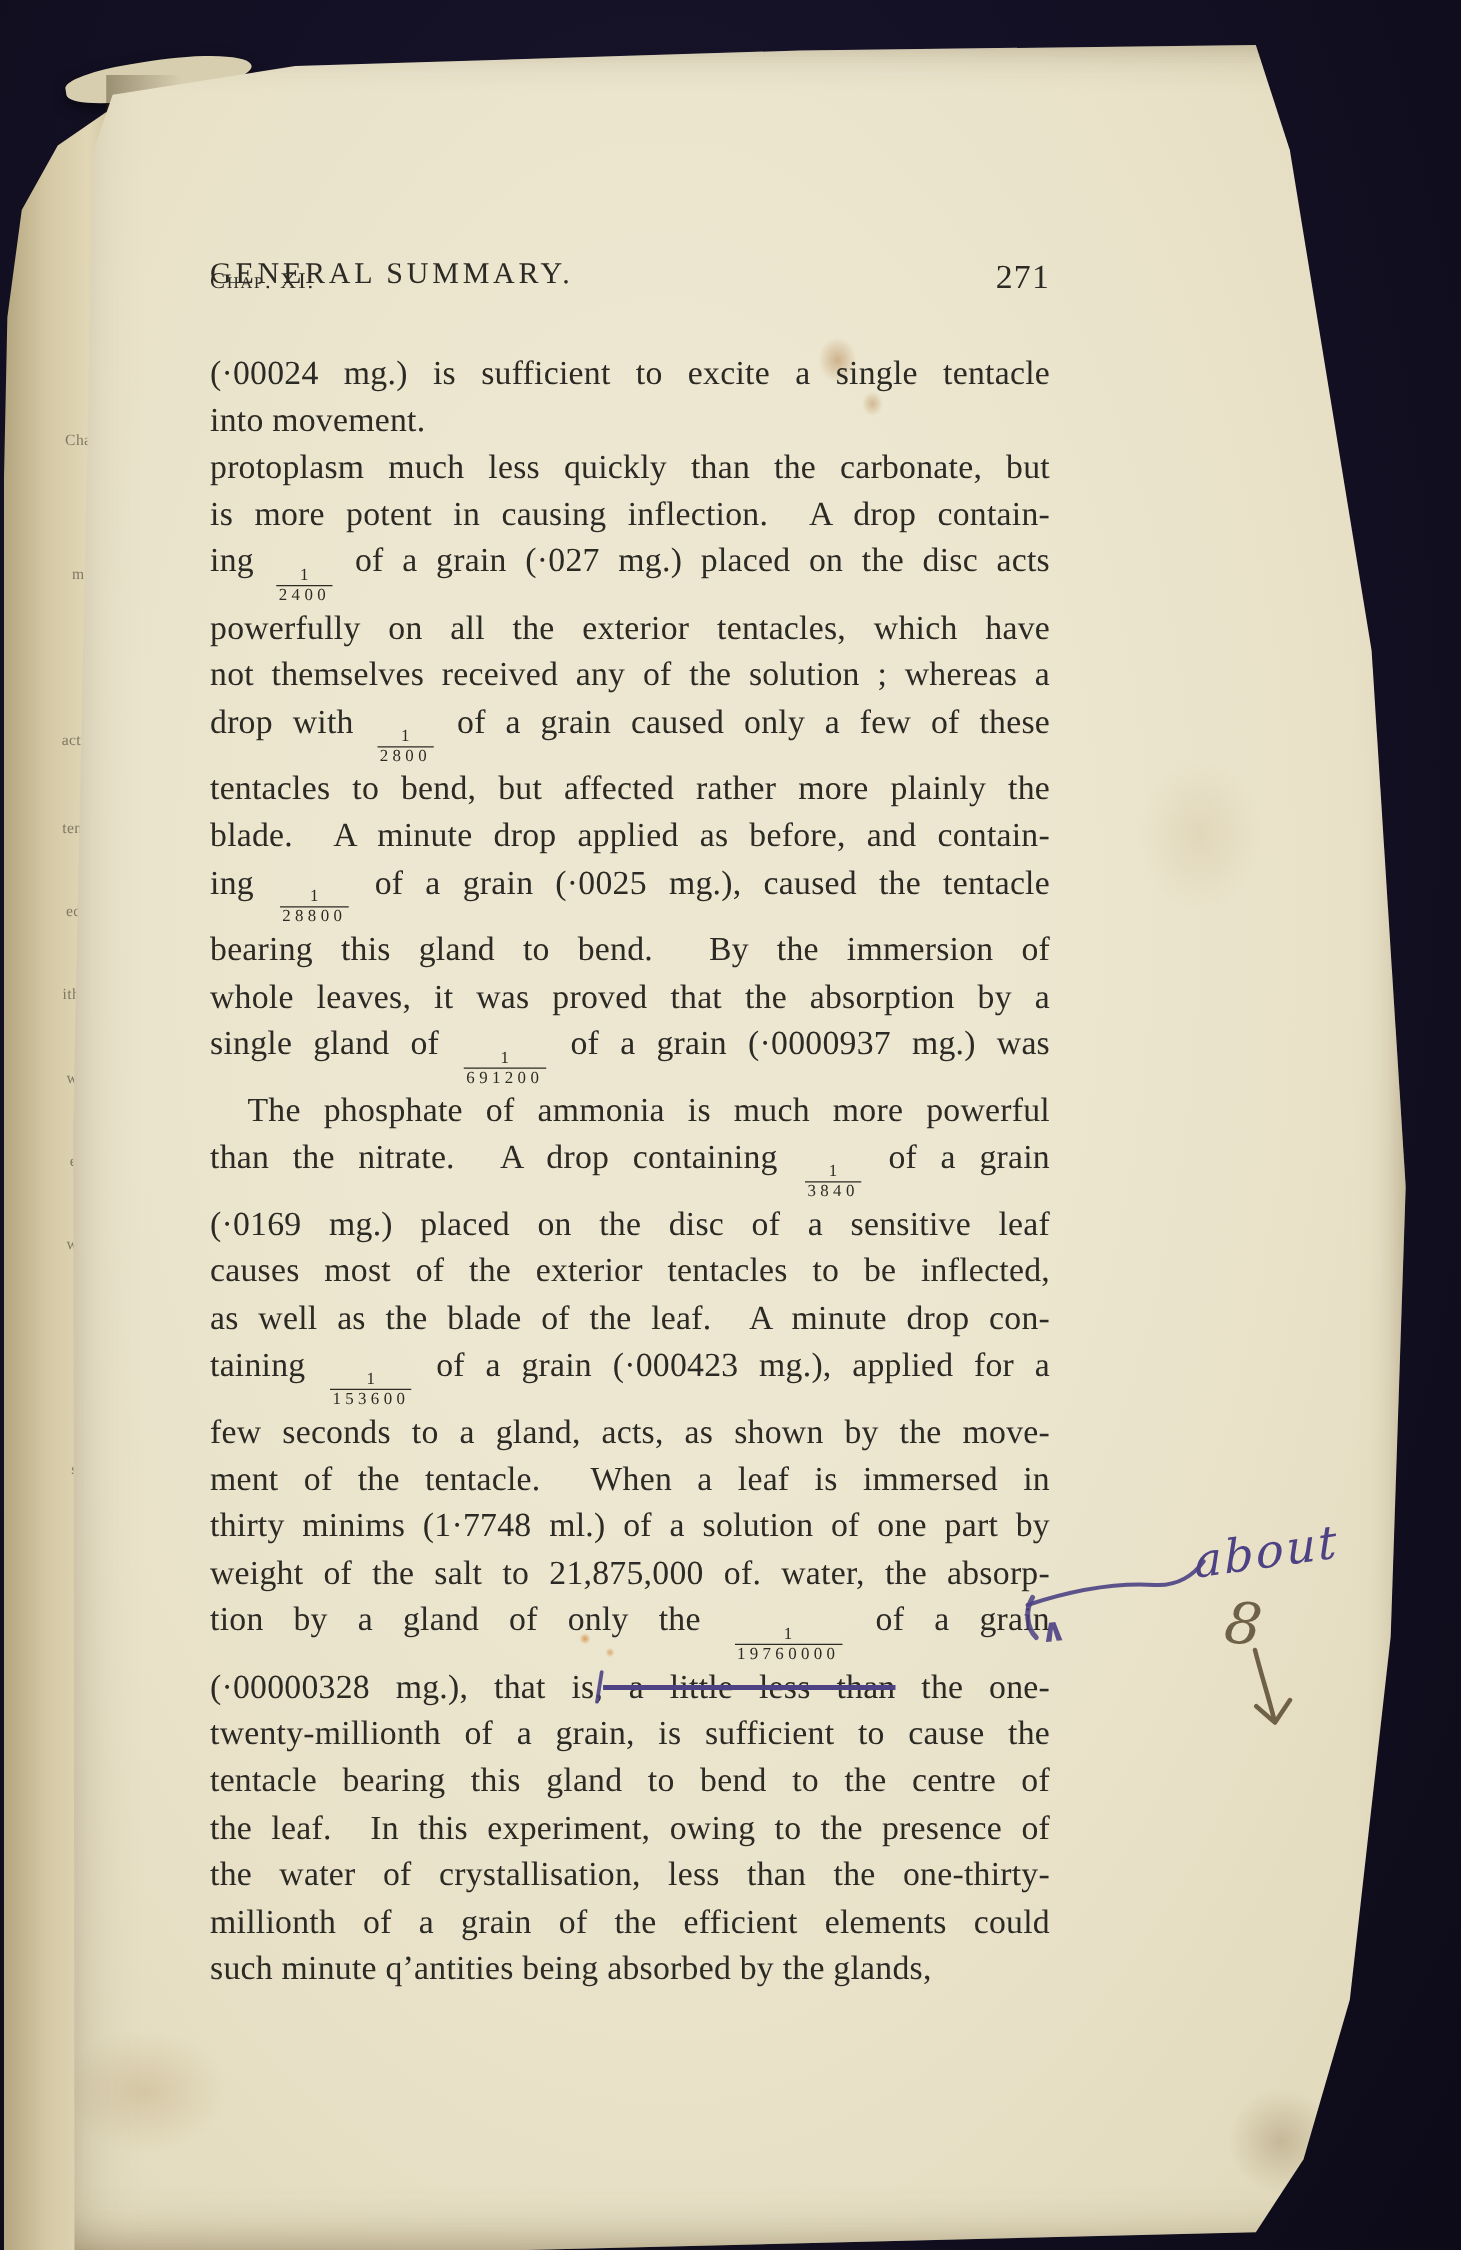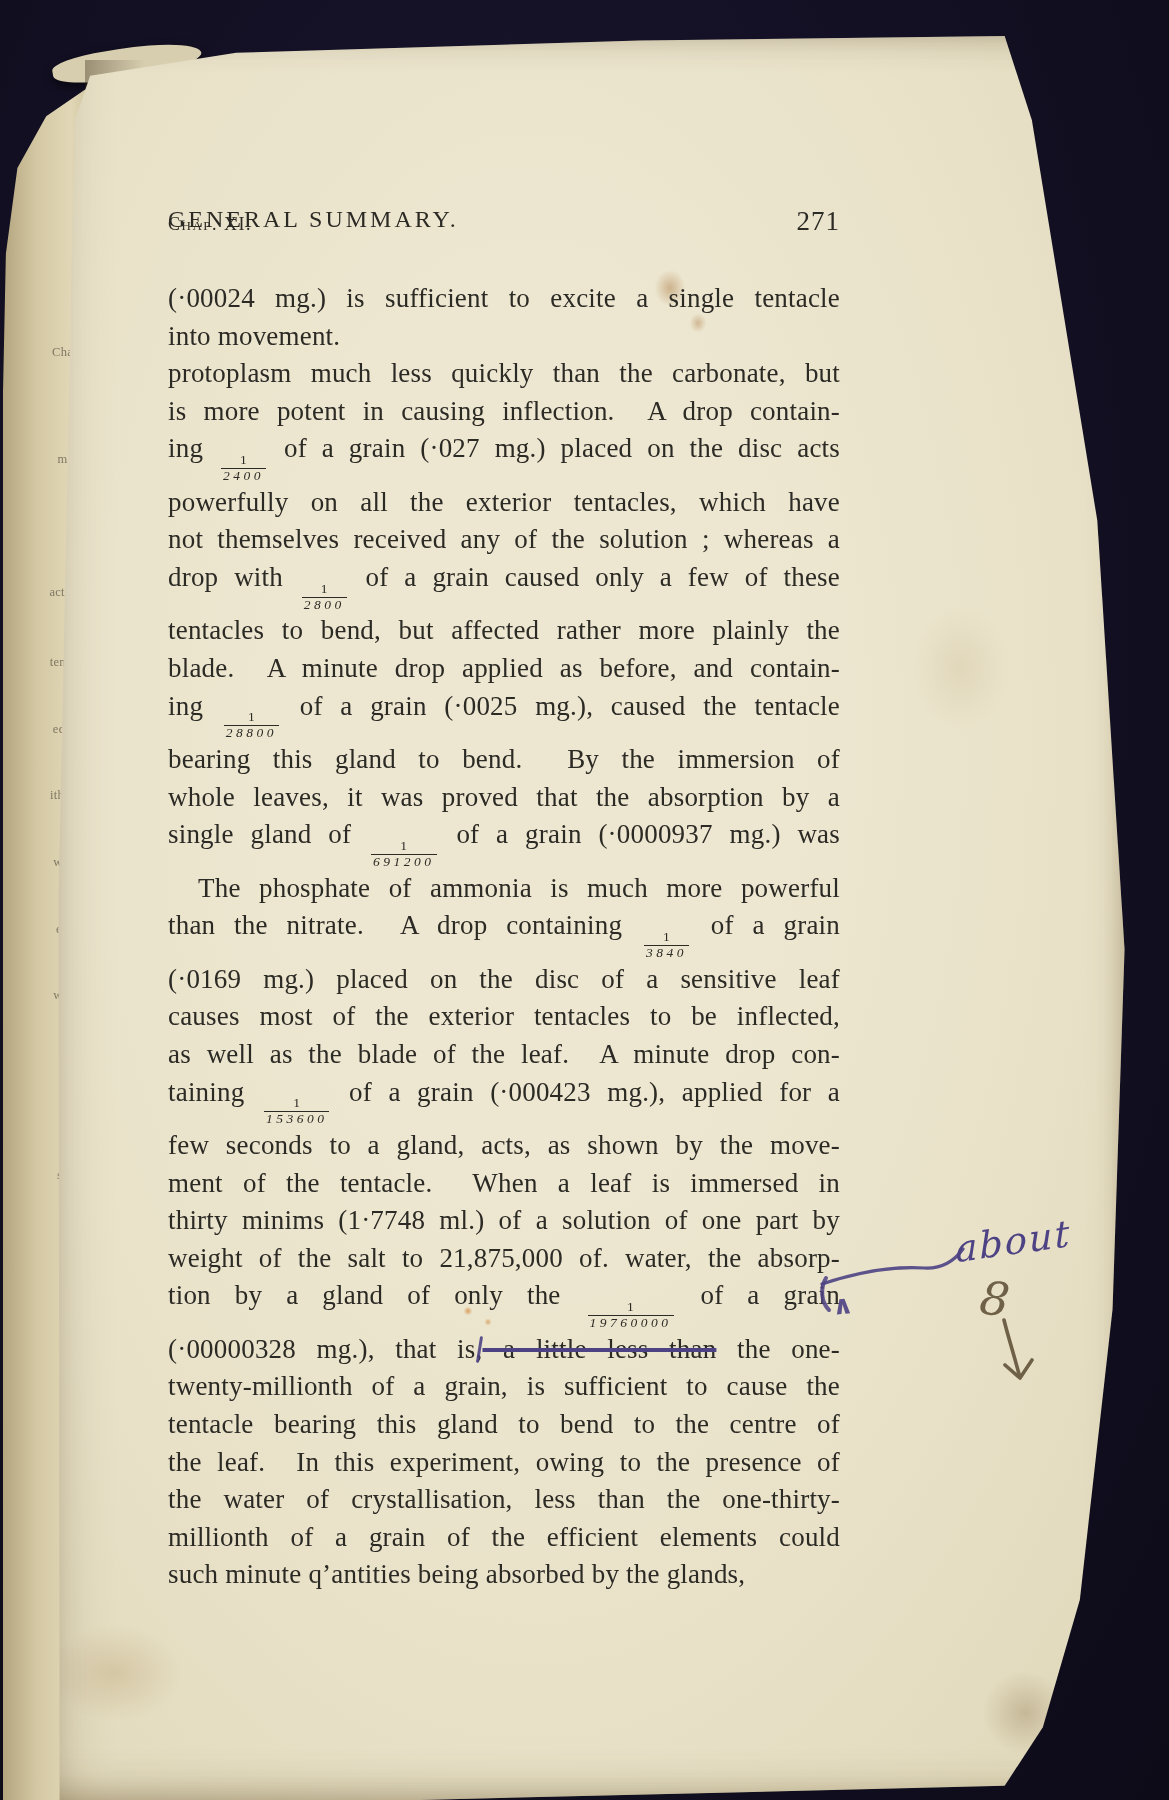--- a/index.html
+++ b/index.html
@@ -75,21 +75,21 @@
     font-size:27px; line-height:37.6px; letter-spacing:.2px;
   }
   .line{ text-align:justify; text-align-last:justify; white-space:pre-wrap; }
   .line.last{ text-align-last:left; }
   .line.indent{ text-indent:30px; }
 
   .frac{
     display:inline-flex; flex-direction:column; align-items:center;
     vertical-align:-0.5em; font-size:0.5em; line-height:1.1; margin:0 3px;
   }
-  .frac .fd{ border-top:1.5px solid currentColor; letter-spacing:3.5px; padding:0 2px;font-style:italic; }
+  .frac .fd{ border-top:1.5px solid currentColor; letter-spacing:3.5px; padding:0 2px; }
 
   .struck{
     position:relative;
     text-decoration:line-through; text-decoration-thickness:3.5px;
     text-decoration-color:#4d4284;
   }
   .struck::before{ 
     content:""; position:absolute; left:-4px; top:2px; width:3px; height:27px;
     background:#4d4284; transform:rotate(9deg); border-radius:2px; opacity:.9;
   }

